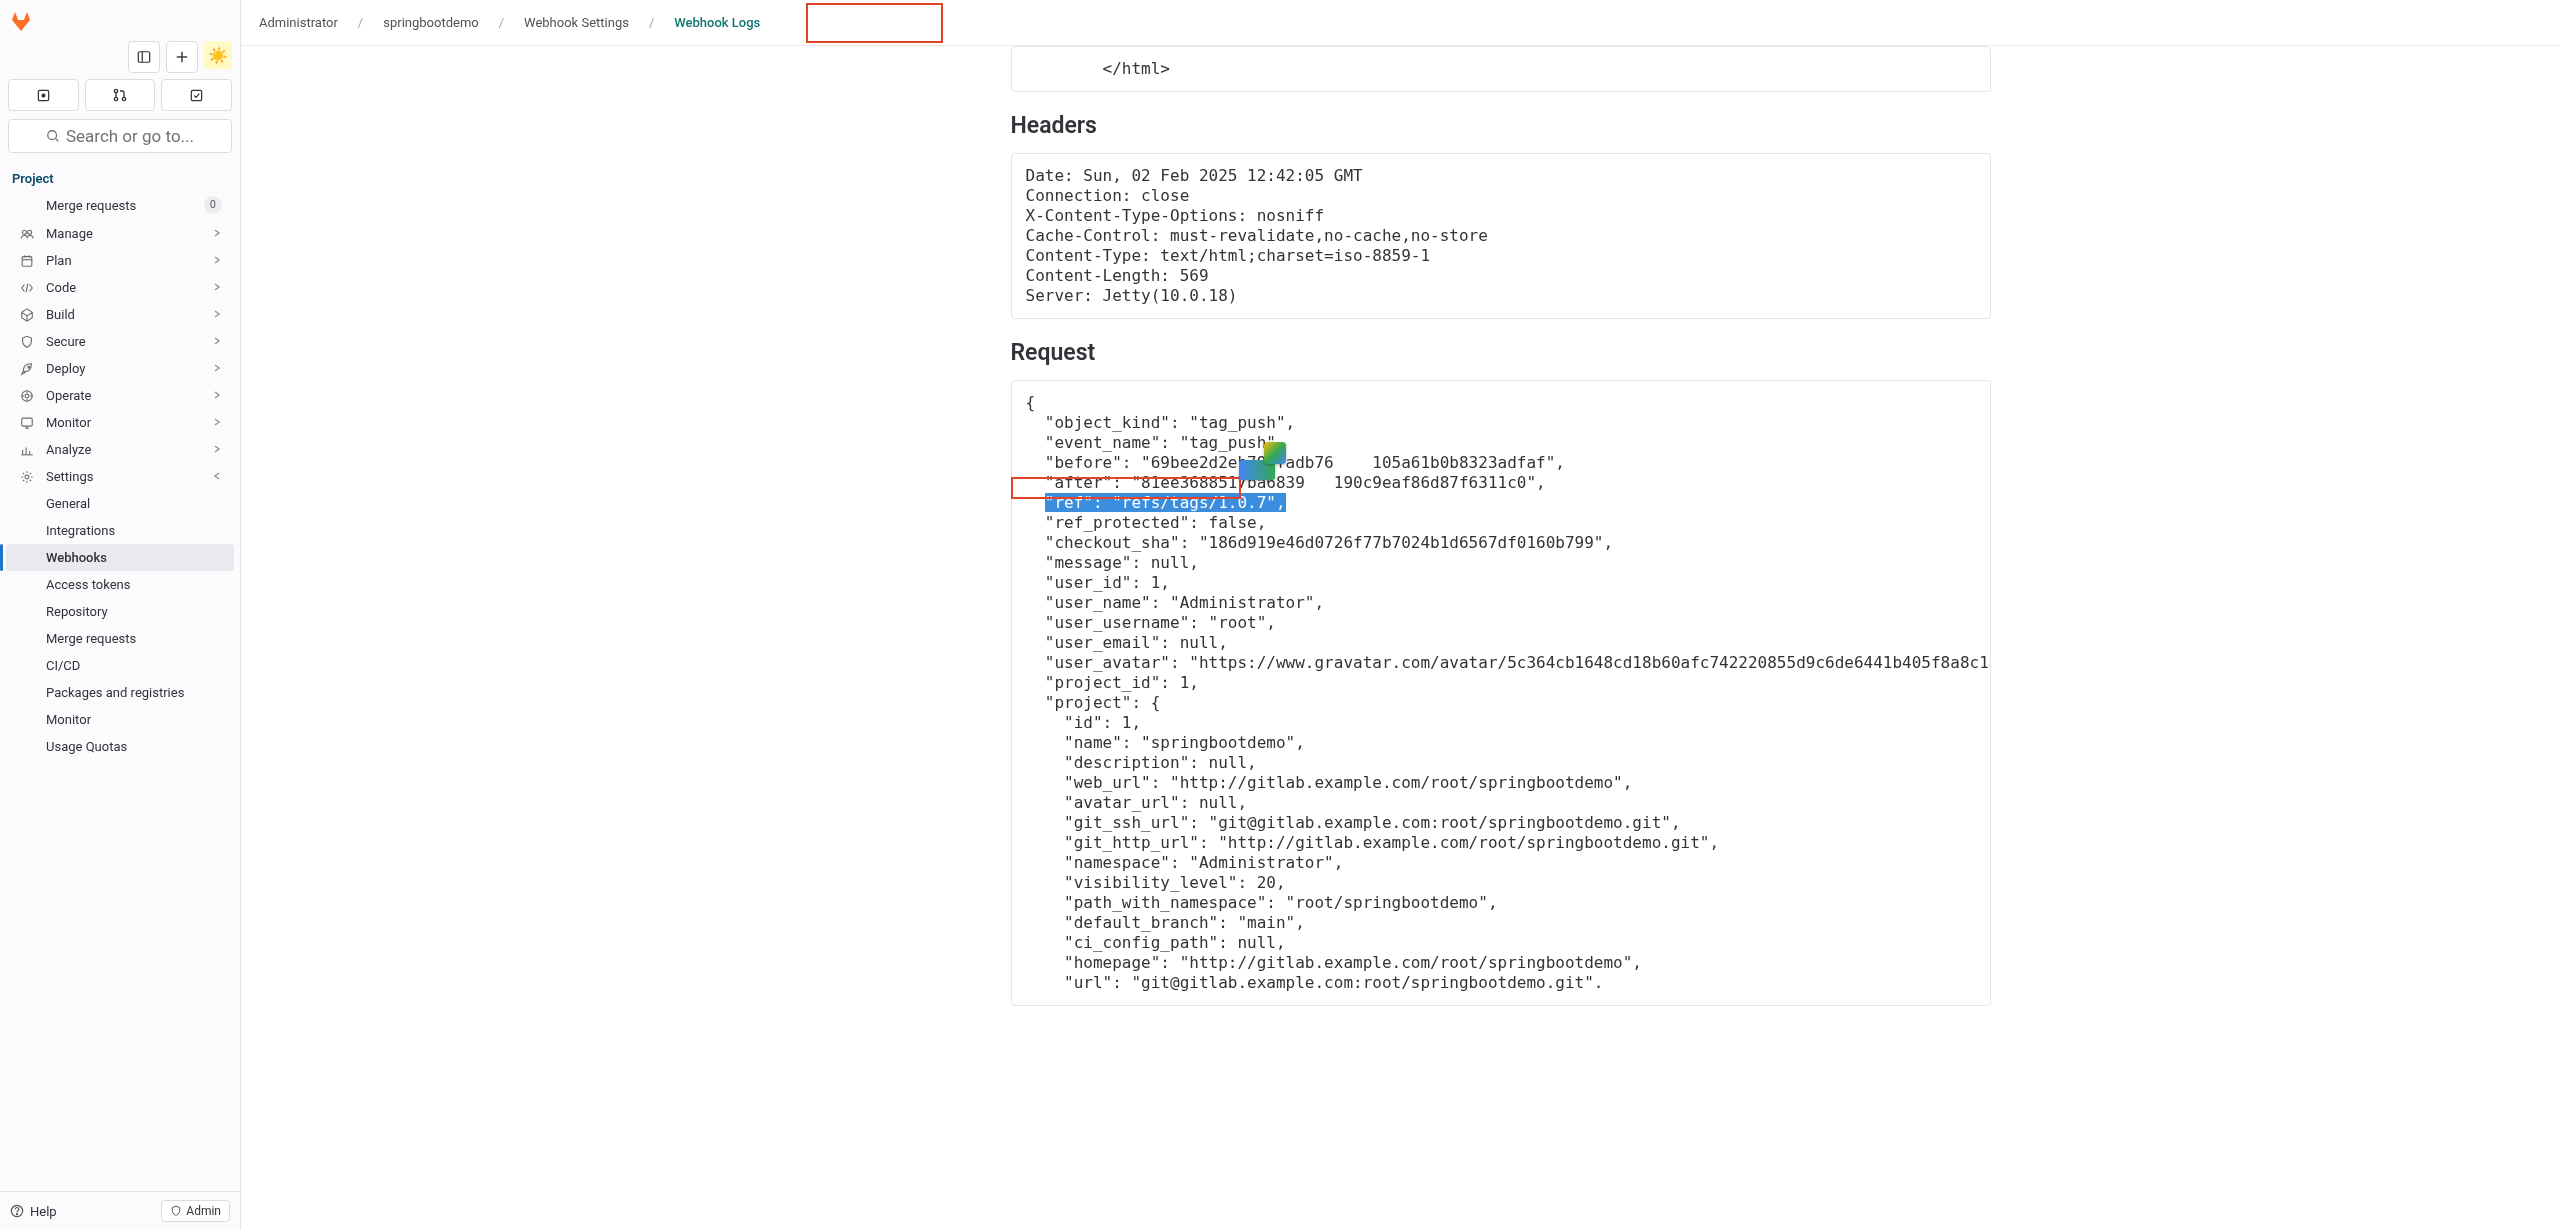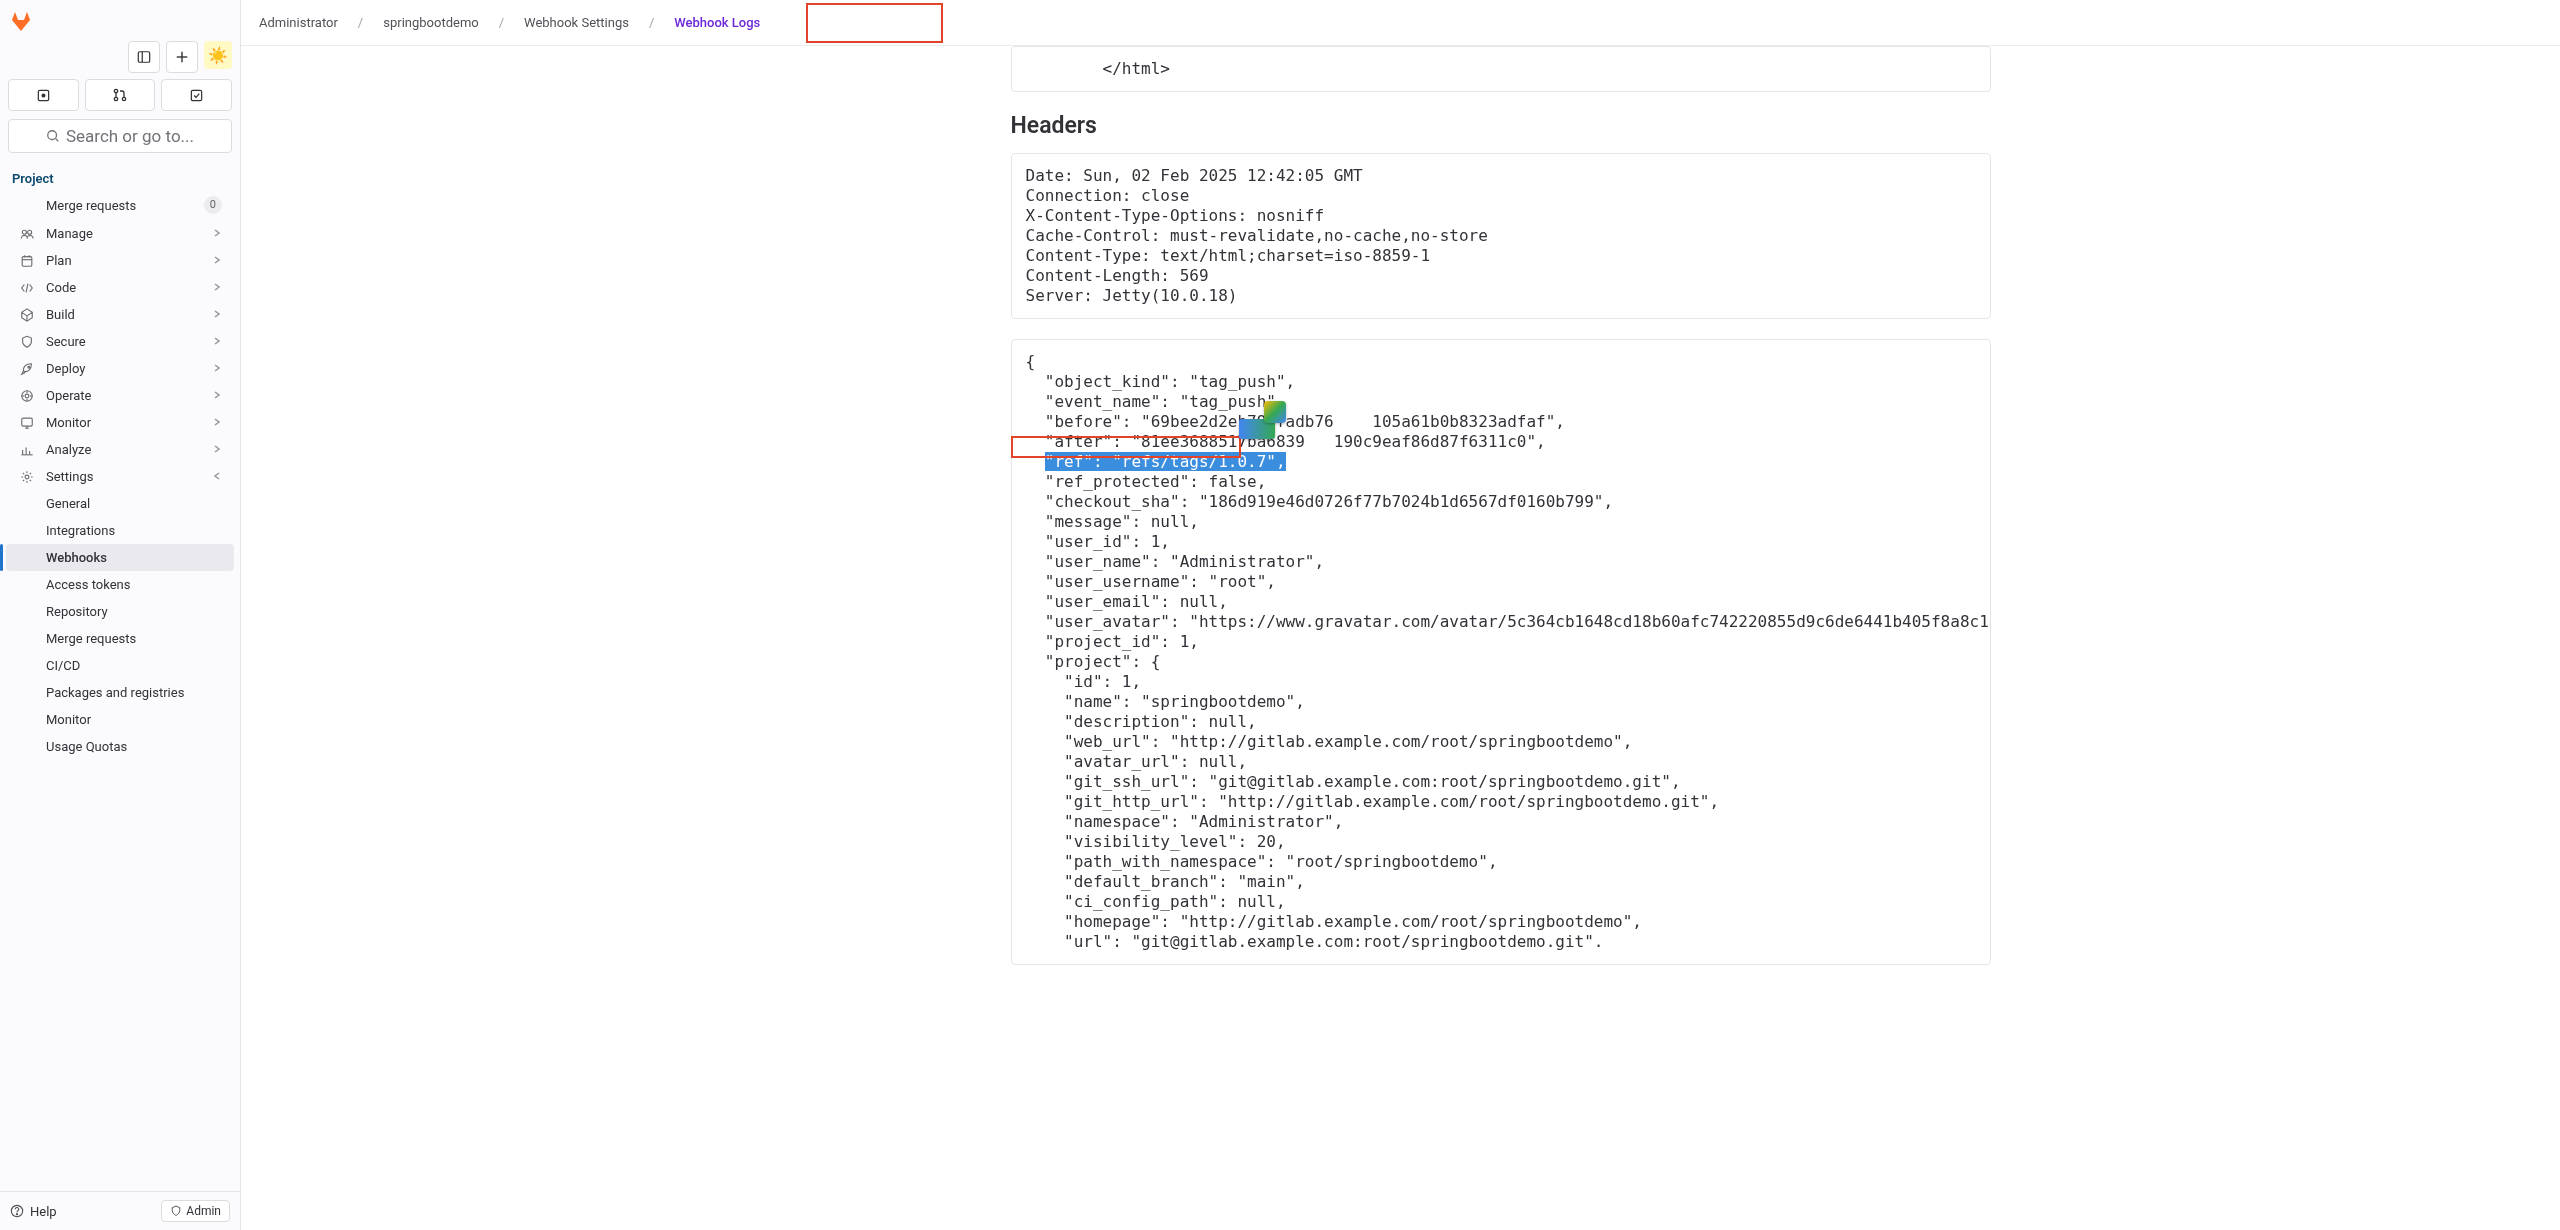--- a/index.html
+++ b/index.html
@@ -30,21 +30,21 @@
 
     .tanuki path{fill:#fc6d26;}
     .sub-item.active-border{ position:relative;}
     .sub-item.active-border::before{content:""; position:absolute; left:-6px; top:0; bottom:0; width:3px; background:#1f75cb; border-radius:2px;}
 
     
     .main{ flex:1; display:flex; flex-direction:column; min-width:0;}
     .breadcrumb-bar{ height:46px; min-height:46px; border-bottom:1px solid #ececef; display:flex; align-items:center; padding:0 18px; gap:20px; font-size:13px; color:#737278; position:relative;}
     .breadcrumb-bar a{ color:#535158; text-decoration:none; cursor:pointer;}
     .crumb-sep{color:#a4a3a8;}
-    .crumb-current{ color:#6d28d9; font-weight:500;}
+    .crumb-current{ color:#0f766e; font-weight:500;}
     .bc-highlight{ position:absolute; border:2px solid #e24329; pointer-events:none; }
     .content{ overflow-y:auto; padding:0 44px 40px 44px; }
     .scroll-region{ position:relative; }
 
     pre.codeblock{ border:1px solid #e5e5e5; border-radius:4px; padding:12px 14px; font-family:ui-monospace,Menlo,Consolas,monospace; font-size:16px; line-height:20px; white-space:pre; overflow:auto; color:#333238; margin-bottom:20px;}
     h2.sect{ font-size:23px; font-weight:600; margin:12px 0 14px 0; color:#333238;}
     .hl-select{ background:#3b8dde; color:#fff; }
     .request-highlight-box{ position:absolute; border:2px solid #e24329; pointer-events:none; }
 
     .floating-widget{position:absolute;width:36px;height:20px;background:linear-gradient(90deg,#4285f4,#34a853); border-radius:3px; box-shadow:0 1px 3px rgba(0,0,0,.3);}
@@ -316,20 +316,21 @@
 
         <h2 class="sect">Headers</h2>
         <pre class="codeblock">Date: Sun, 02 Feb 2025 12:42:05 GMT
 Connection: close
 X-Content-Type-Options: nosniff
 Cache-Control: must-revalidate,no-cache,no-store
 Content-Type: text/html;charset=iso-8859-1
 Content-Length: 569
 Server: Jetty(10.0.18)</pre>
 
+        <h2 class="sect">Request</h2>
         <div style="position:relative;">
           <pre class="codeblock" id="reqblock">{
   "object_kind": "tag_push",
   "event_name": "tag_push",
   "before": "69bee2d2eb796fadb76    105a61b0b8323adfaf",
   "after": "81ee3688517ba6839   190c9eaf86d87f6311c0",
   <span class="hl-select">"ref": "refs/tags/1.0.7",</span>
   "ref_protected": false,
   "checkout_sha": "186d919e46d0726f77b7024b1d6567df0160b799",
   "message": null,

